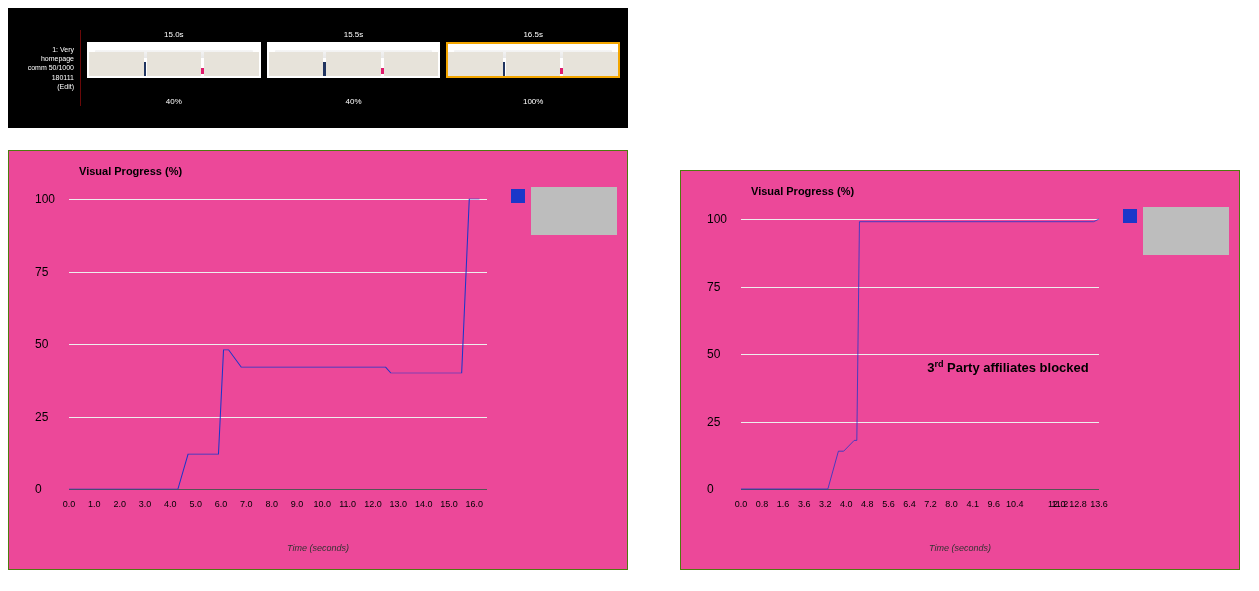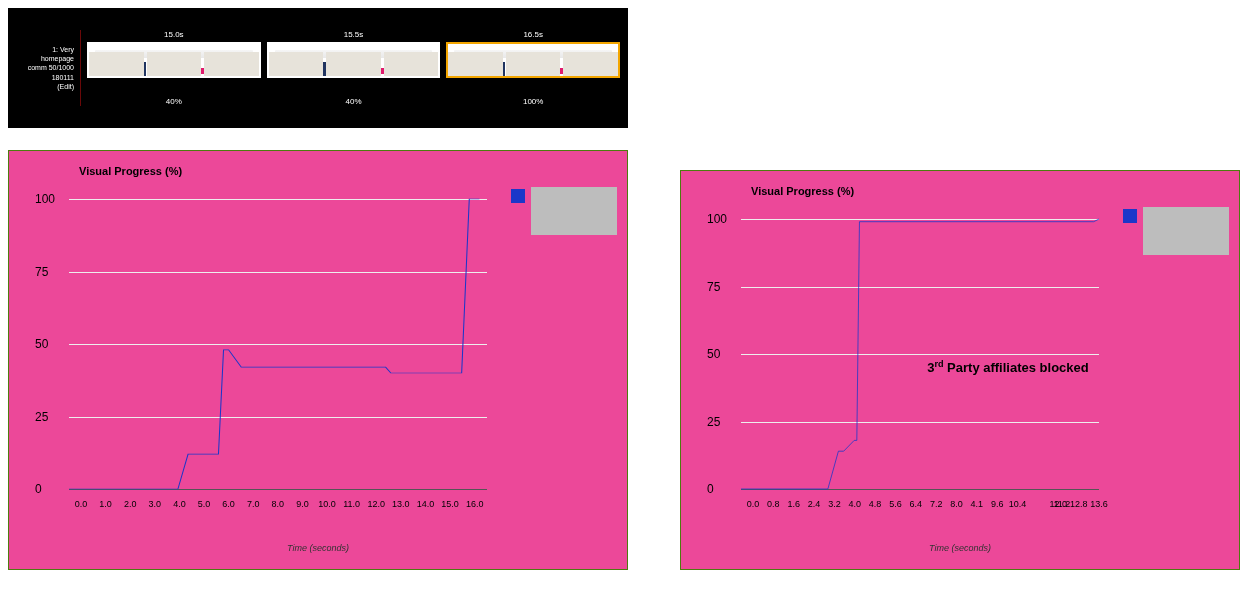--- a/index.html
+++ b/index.html
@@ -25,21 +25,21 @@
   .card.left{left:8px;top:150px;width:620px;height:420px;}
   .card.right{left:680px;top:170px;width:560px;height:400px;}
   .chart-title{position:absolute;left:70px;top:14px;font-size:11px;font-weight:bold;}
   .xaxis-label{position:absolute;left:50%;transform:translateX(-50%);bottom:16px;font-size:9px;font-style:italic;color:#333;}
 
   .plot{position:absolute;left:60px;right:140px;top:48px;bottom:80px;}
   .plot-grid{position:absolute;inset:0;}
   .plot-grid .hline{position:absolute;left:0;right:0;height:1px;background:#eee;}
   .plot-grid .hline.baseline{background:#555;}
   .y-tick{position:absolute;left:-34px;width:28px;text-align:left;font-size:12px;transform:translateY(-50%);}
-  .x-ticks{position:absolute;left:12px;right:0;bottom:-20px;height:16px;}
+  .x-ticks{position:absolute;left:0;right:0;bottom:-20px;height:16px;}
   .x-tick{position:absolute;bottom:0;font-size:9px;transform:translateX(-50%) rotate(0deg);white-space:nowrap;}
   svg.path{position:absolute;inset:0;width:100%;height:100%;overflow:visible;}
   svg.path polyline{fill:none;stroke:#1b37c9;stroke-width:2.5;}
 
   .legend{position:absolute;right:10px;top:36px;display:flex;align-items:flex-start;gap:6px;}
   .legend .swatch{width:14px;height:14px;background:#1b37c9;margin-top:2px;}
   .legend .label-box{width:86px;height:48px;background:#bdbdbd;}
 
   .annotation{position:absolute;font-size:13px;font-weight:bold;}
   .annotation sup{font-size:0.7em;}
@@ -167,21 +167,21 @@
           <div class="hline" style="top: 0%;"></div>
           <div class="y-tick" style="top: 0%;">100</div>
         </div>
       <svg class="path" viewBox="0 0 1000 1000" preserveAspectRatio="none">
           <polyline id="poly-1" points="0,1000 242.64705882352942,1000 272.0588235294118,860 286.7647058823529,860 316.1764705882353,820 323.5294117647059,820 330.88235294117646,10 985.2941176470589,10 1000,0"></polyline>
         </svg>
       <div class="x-ticks" id="xt-1">
           <div class="x-tick" style="left: 0%;">0.0</div>
           <div class="x-tick" style="left: 5.88235%;">0.8</div>
           <div class="x-tick" style="left: 11.7647%;">1.6</div>
-          <div class="x-tick" style="left: 17.6471%;">2.4</div>
+          <div class="x-tick" style="left: 17.6471%;">3.6</div>
           <div class="x-tick" style="left: 23.5294%;">3.2</div>
           <div class="x-tick" style="left: 29.4118%;">4.0</div>
           <div class="x-tick" style="left: 35.2941%;">4.8</div>
           <div class="x-tick" style="left: 41.1765%;">5.6</div>
           <div class="x-tick" style="left: 47.0588%;">6.4</div>
           <div class="x-tick" style="left: 52.9412%;">7.2</div>
           <div class="x-tick" style="left: 58.8235%;">8.0</div>
           <div class="x-tick" style="left: 64.7059%;">4.1</div>
           <div class="x-tick" style="left: 70.5882%;">9.6</div>
           <div class="x-tick" style="left: 76.4706%;">10.4</div>

